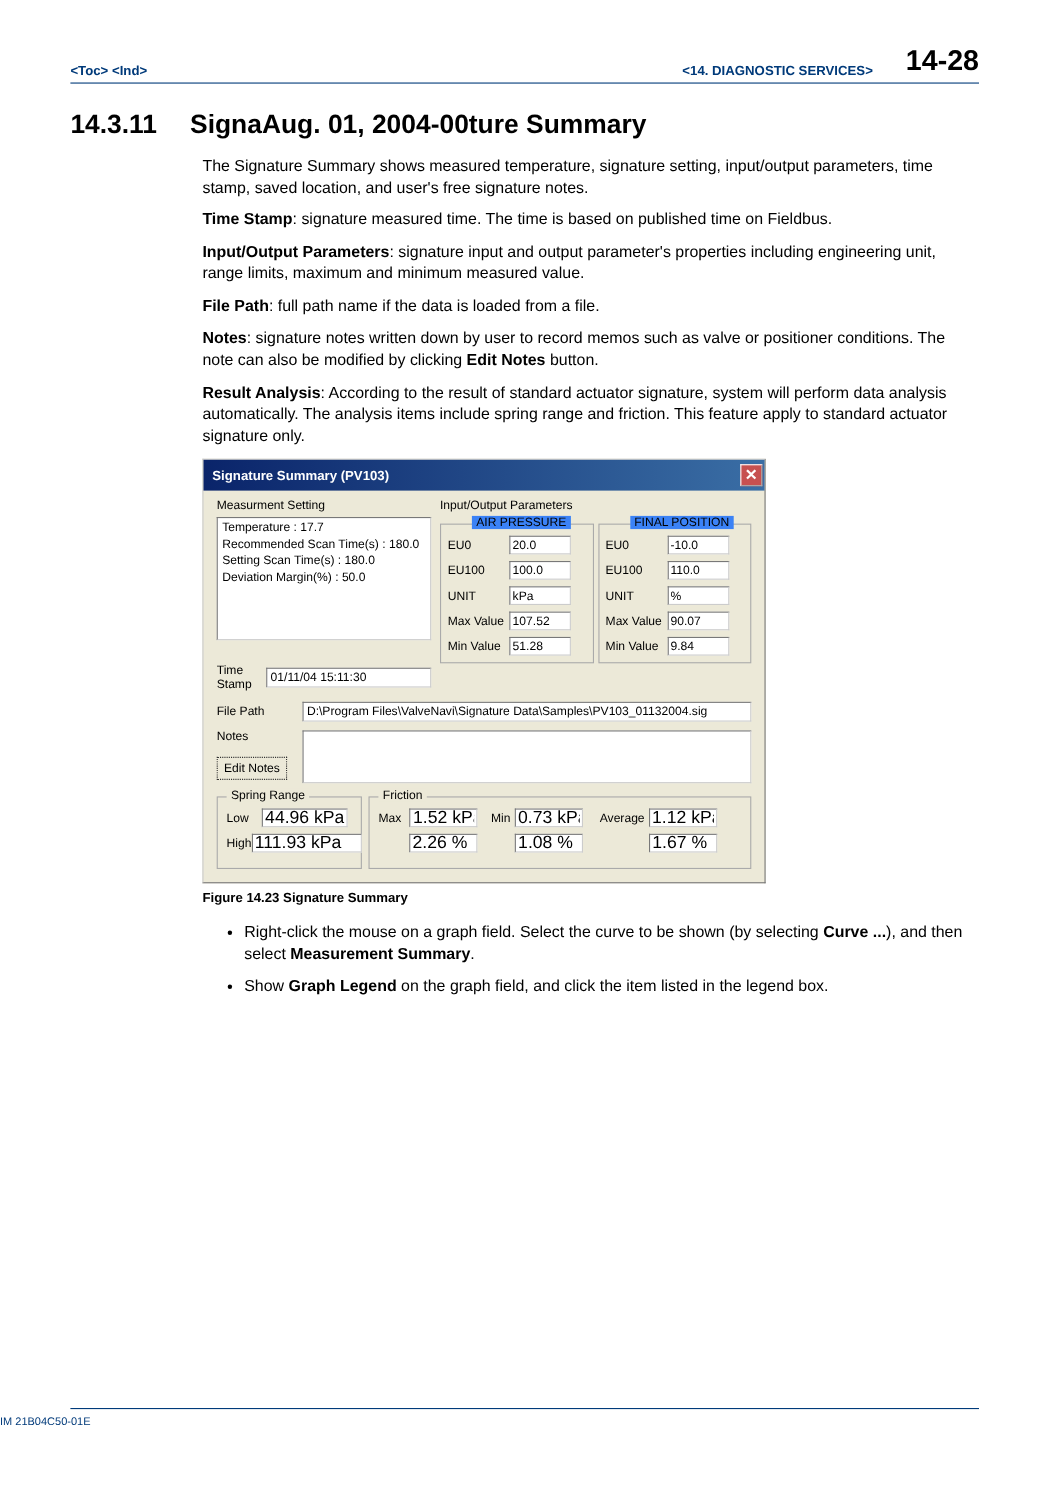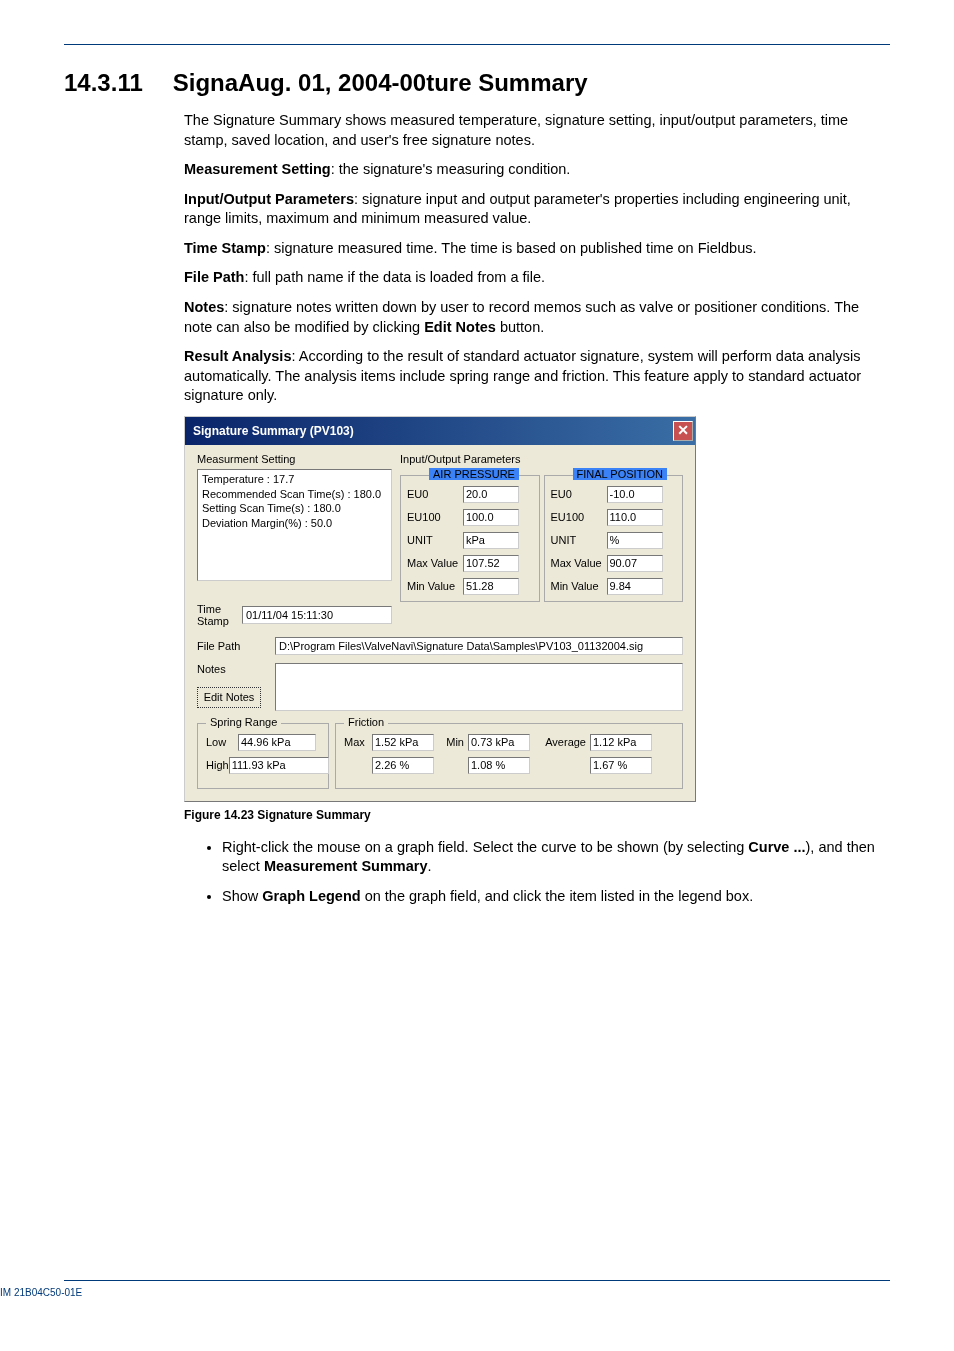--- a/index.html
+++ b/index.html
@@ -238,21 +238,21 @@
   .fs-friction { flex: 1; }
   .a-row {
     display: flex;
     align-items: center;
     margin-bottom: 6px;
   }
   .a-lbl { font-size: 11px; }
   .a-inp {
     width: 62px;
     font-family: inherit;
-    font-size: 11px;
+    font-size: 16px;
     border: 1px inset #ccc;
     background: #fff;
     padding: 4px 2px;
     height: 17px;
   }
   .fig-caption {
     font-size: 12px;
     font-weight: bold;
     margin-top: 6px;
   }
@@ -278,39 +278,46 @@
     text-align: left;
     padding: 6px 64px 20px 0;
     font-size: 10px;
     color: #003a7a;
   }
 </style>
 </head>
 <body>
 
 <div class="page">
+  <div class="header-row">
+    <div class="header-left">
+      <span>&lt;Toc&gt;</span>
+      <span>&lt;Ind&gt;</span>
+    </div>
+    <div class="header-right">
+      <span>&lt;14.  DIAGNOSTIC SERVICES&gt;</span>
+      <span class="page-num">14-28</span>
+    </div>
+  </div>
   <hr class="hr">
 
   <div class="h-title">
     <span>14.3.11</span>
     <span>SignaAug. 01, 2004-00ture Summary</span>
   </div>
 
   <div class="body-indent">
 
     <p class="para">The Signature Summary shows measured temperature, signature setting, input/output parameters, time stamp, saved location, and user's free signature notes.</p>
 
     <p class="para">
-      <span class="bold">Measurement Setting</span><span>: the signature's measuring condition.</span>
+      <span class="bold">Time Stamp</span><span>: signature measured time.  The time is based on published time on Fieldbus.</span>
     </p>
     <p class="para">
       <span class="bold">Input/Output Parameters</span><span>: signature input and output parameter's properties including engineering unit, range limits, maximum and minimum measured value.</span>
-    </p>
-    <p class="para">
-      <span class="bold">Time Stamp</span><span>: signature measured time.  The time is based on published time on Fieldbus.</span>
     </p>
     <p class="para">
       <span class="bold">File Path</span><span>: full path name if the data is loaded from a file.</span>
     </p>
     <p class="para">
       <span class="bold">Notes</span><span>: signature notes written down by user to record memos such as valve or positioner conditions. The note can also be modified by clicking </span><span class="bold">Edit Notes</span><span> button.</span>
     </p>
     <p class="para">
       <span class="bold">Result Analysis</span><span>: According to the result of standard actuator signature, system will perform data analysis automatically. The analysis items include spring range and friction. This feature apply to standard actuator signature only.</span>
     </p>

